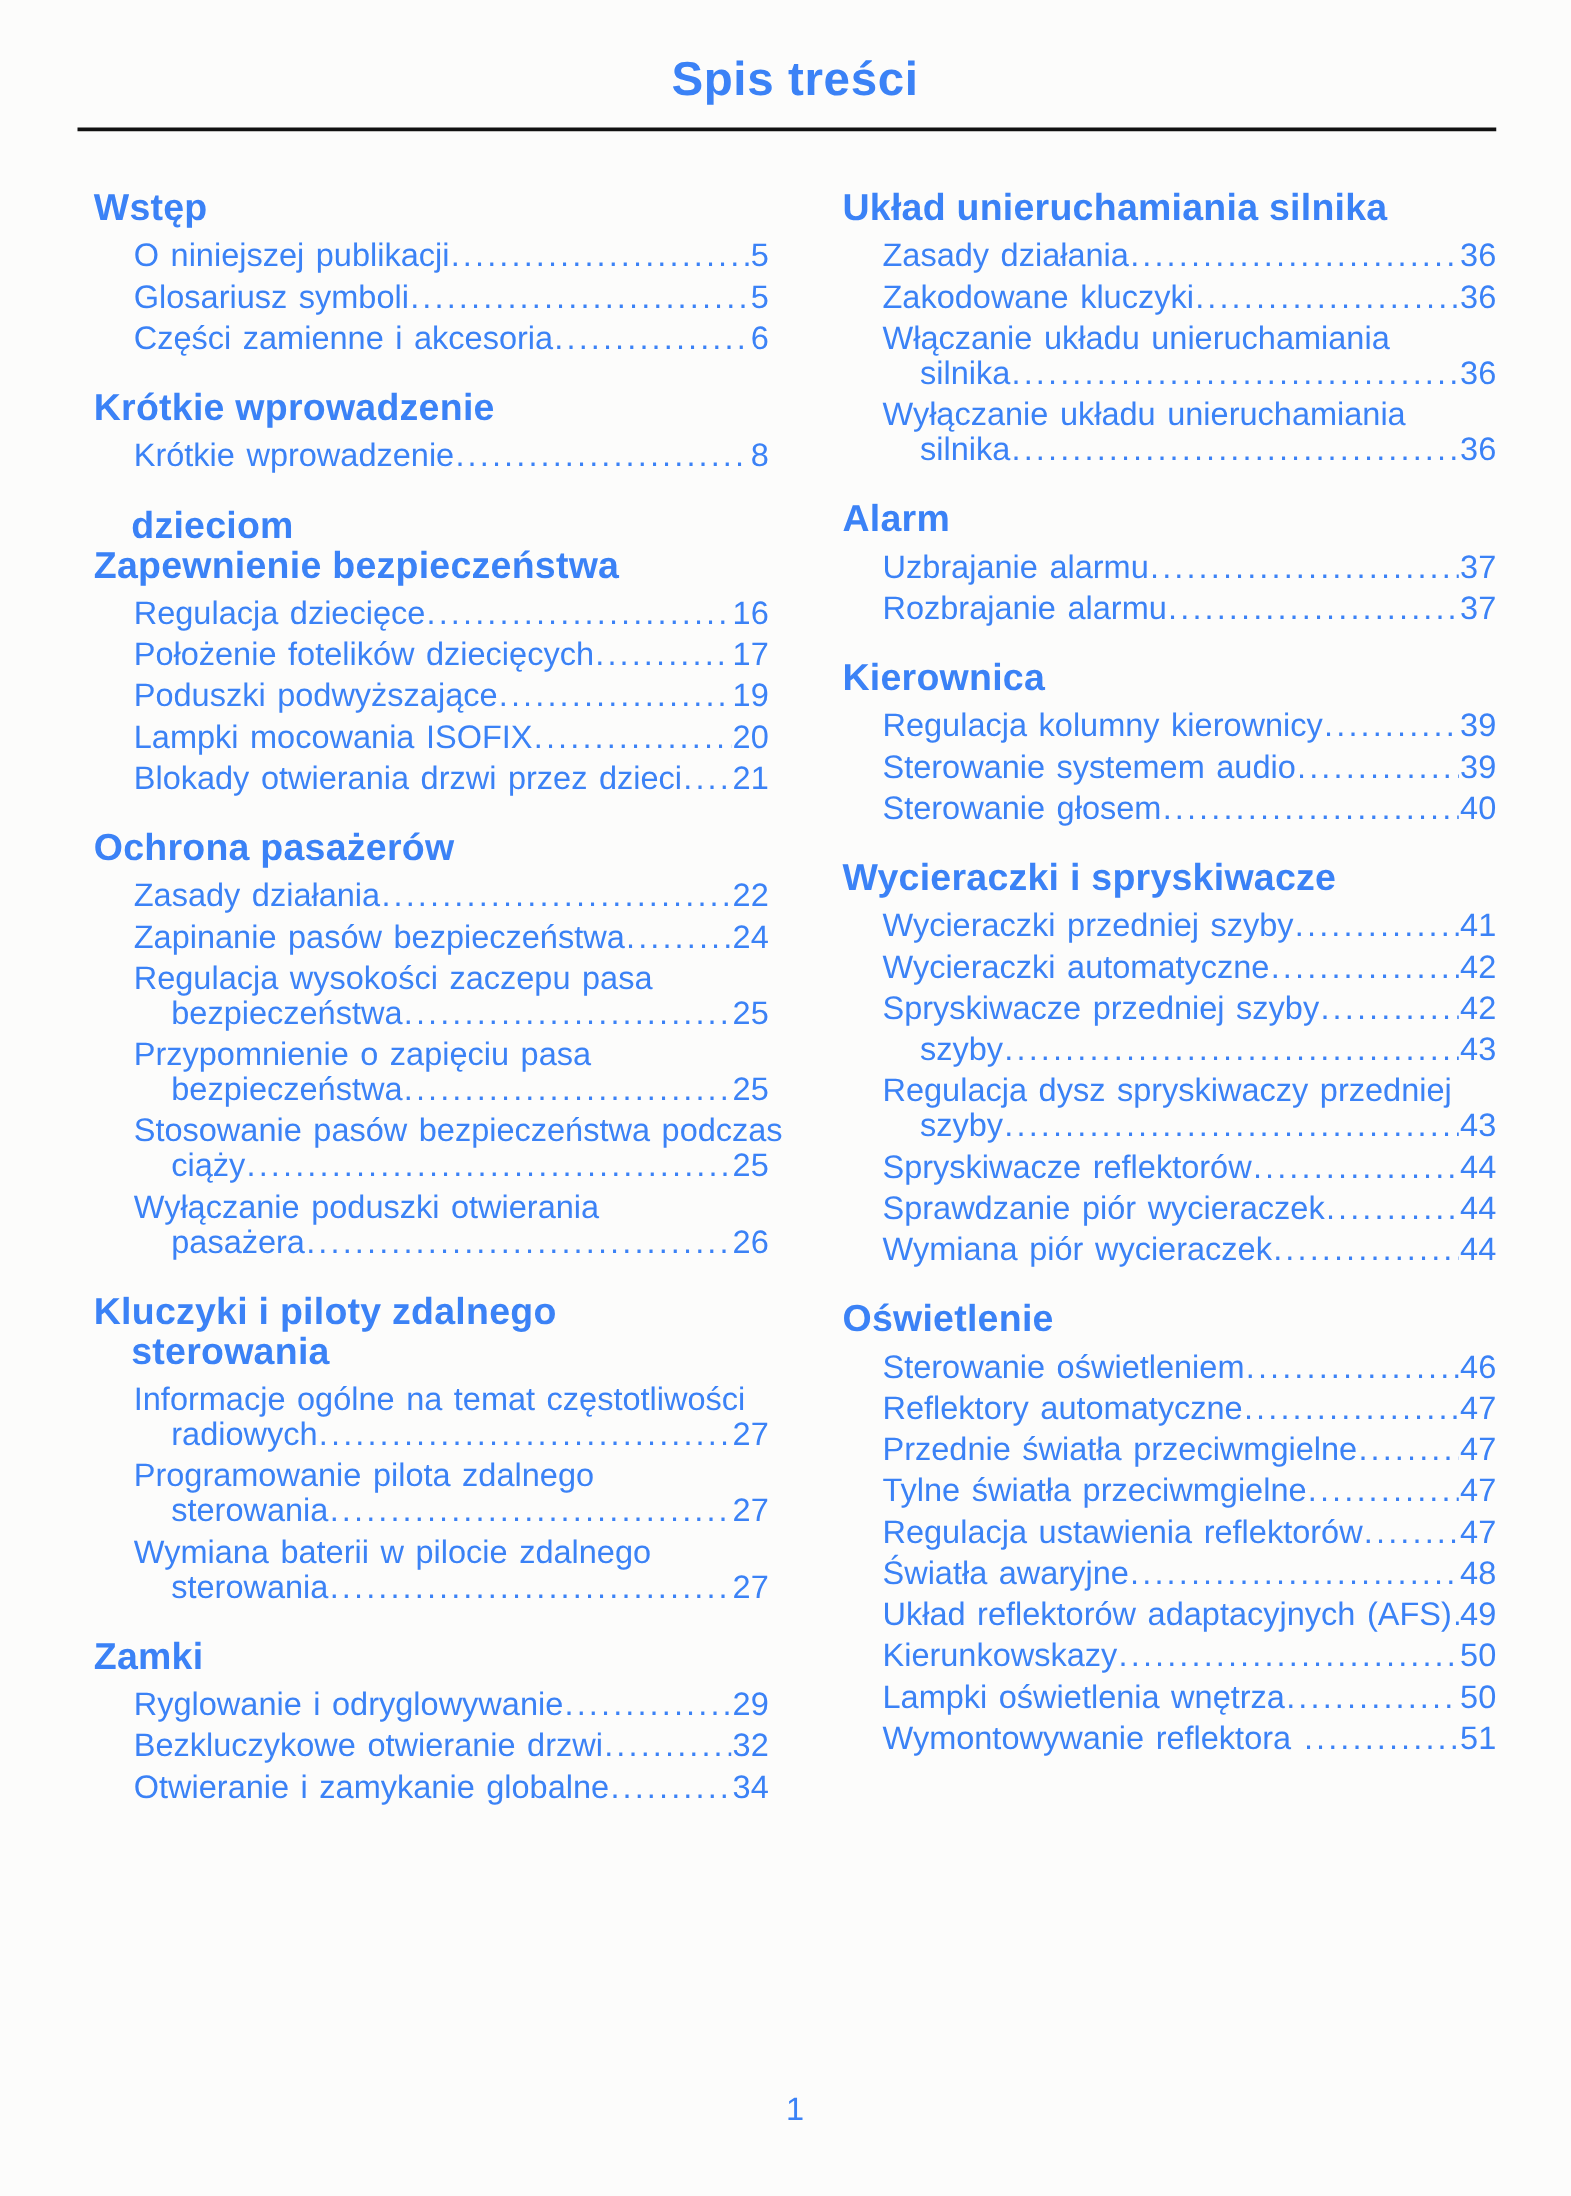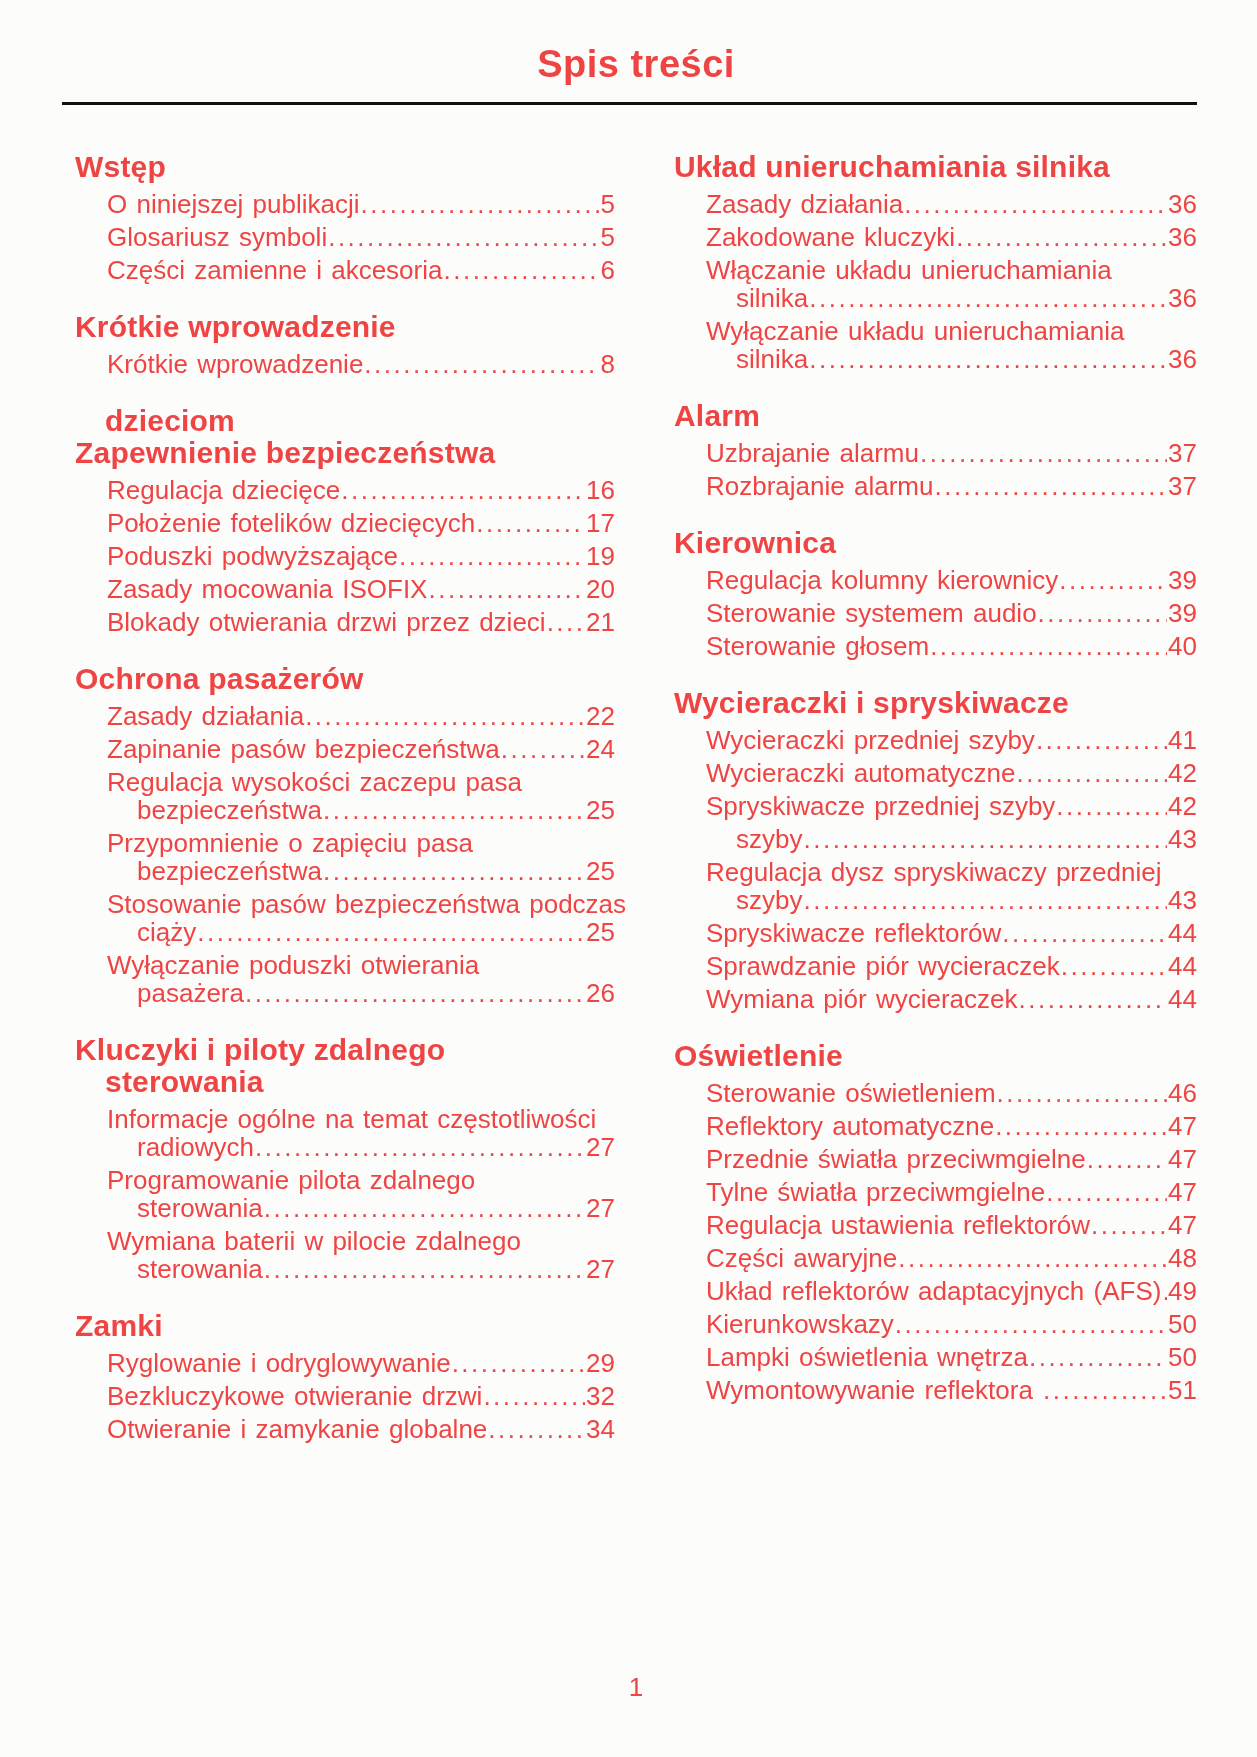--- a/index.html
+++ b/index.html
@@ -5,21 +5,21 @@
   html,body{margin:0;padding:0;}
   body{
     width:1257px;height:1757px;
     background:#e9e9e9;
     font-family:"Liberation Sans","DejaVu Sans",sans-serif;
   }
   .page{
     position:relative;
     width:1257px;height:1757px;
     background:#fcfcfb;
-    color:#ef4444;
+    color:#3b82f6;
     overflow:hidden;
   }
   .doc-header{padding-top:42px;}
   .doc-title{
     margin:0 60px 0 75px;
     text-align:center;
     font-size:38px;
     font-weight:bold;
     letter-spacing:0.5px;
     line-height:44px;
@@ -150,21 +150,21 @@
           </div>
           <div class="toc-entry">
             <div class="eline last">
               <span class="etext">Poduszki podwyższające</span>
               <span class="leader"></span>
               <span class="pg">19</span>
             </div>
           </div>
           <div class="toc-entry">
             <div class="eline last">
-              <span class="etext">Zasady mocowania ISOFIX</span>
+              <span class="etext">Lampki mocowania ISOFIX</span>
               <span class="leader"></span>
               <span class="pg">20</span>
             </div>
           </div>
           <div class="toc-entry">
             <div class="eline last">
               <span class="etext">Blokady otwierania drzwi przez dzieci</span>
               <span class="leader"></span>
               <span class="pg">21</span>
             </div>
@@ -455,21 +455,21 @@
           </div>
           <div class="toc-entry">
             <div class="eline last">
               <span class="etext">Regulacja ustawienia reflektorów</span>
               <span class="leader"></span>
               <span class="pg">47</span>
             </div>
           </div>
           <div class="toc-entry">
             <div class="eline last">
-              <span class="etext">Części awaryjne</span>
+              <span class="etext">Światła awaryjne</span>
               <span class="leader"></span>
               <span class="pg">48</span>
             </div>
           </div>
           <div class="toc-entry">
             <div class="eline last">
               <span class="etext">Układ reflektorów adaptacyjnych (AFS)</span>
               <span class="leader"></span>
               <span class="pg">49</span>
             </div>

